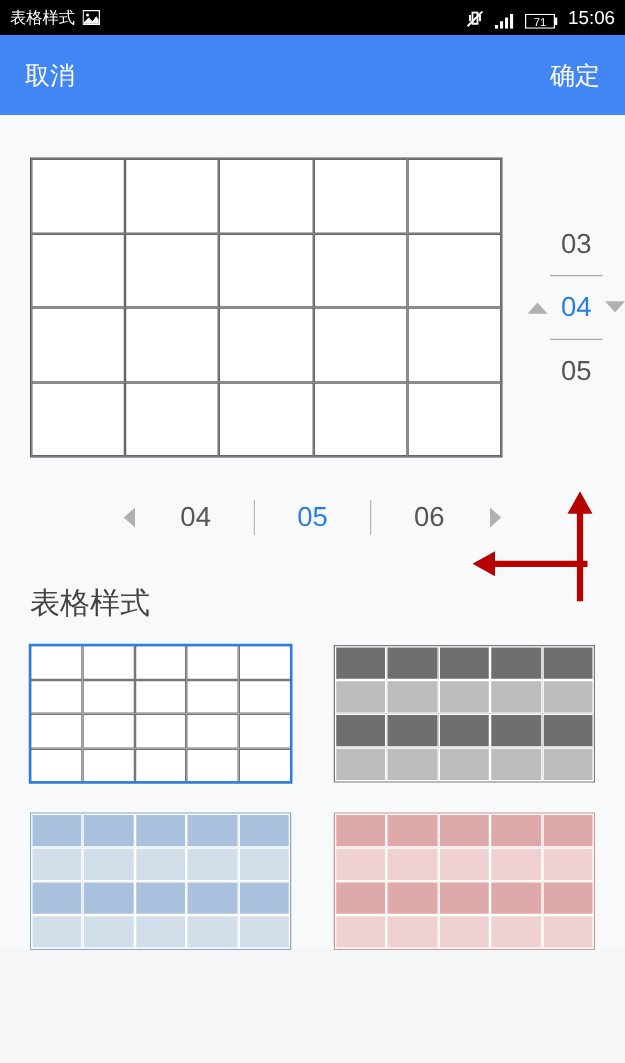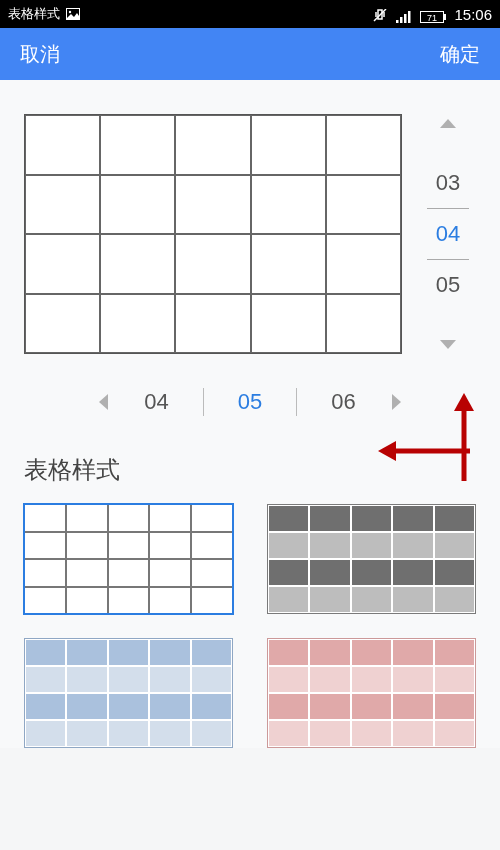--- a/index.html
+++ b/index.html
@@ -5,34 +5,34 @@
   * { box-sizing: border-box; margin: 0; padding: 0; }
   html, body { width: 500px; height: 850px; font-family: -apple-system, "Helvetica Neue", Arial, sans-serif; background: #f5f6f7; overflow: hidden; }
   
   
   .status-bar { height: 28px; background: #000; color: #fff; display: flex; align-items: center; justify-content: space-between; font-size: 13px; padding: 0 8px; }
   .status-left { display: flex; align-items: center; gap: 6px; }
   .status-right { display: flex; align-items: flex-end; gap: 8px; }
   .status-icon svg { display: block; }
   
   
-  .header { height: 52px; background: #4285f4; color: #fff; display: flex; align-items: center; justify-content: space-between; padding: 0 20px; font-size: 20px; }
+  .header { height: 64px; background: #4285f4; color: #fff; display: flex; align-items: center; justify-content: space-between; padding: 0 20px; font-size: 20px; }
   .header-btn { cursor: pointer; }
   
   
   .content { padding: 34px 24px 0 24px; background: #f8f9fa; }
   
   
   .grid-row { display: flex; gap: 18px; align-items: stretch; }
   .preview-grid { border: 1.5px solid #555; flex: 1; background: #fff; }
   .preview-grid-inner { display: grid; grid-template-columns: repeat(5, 1fr); grid-template-rows: repeat(4, 1fr); height: 238px; }
   .preview-cell { border: 0.5px solid #666; }
   
   
-  .vpicker { width: 56px; display: flex; flex-direction: column; align-items: center; justify-content: space-between; padding: 2px 0; }
+  .vpicker { width: 56px; display: flex; flex-direction: row; align-items: center; justify-content: space-between; padding: 2px 0; }
   .v-arrow { color: #999; cursor: pointer; }
   .v-arrow svg { display: block; }
   .v-numbers { display: flex; flex-direction: column; align-items: center; gap: 8px; }
   .v-num { font-size: 22px; color: #555; padding: 4px 0; }
   .v-num.selected { color: #2b7de1; }
   .v-divider { width: 42px; height: 1px; background: #aaa; }
   
   
   .hpicker { margin-top: 34px; display: flex; align-items: center; justify-content: center; gap: 18px; }
   .h-arrow { color: #999; cursor: pointer; }

